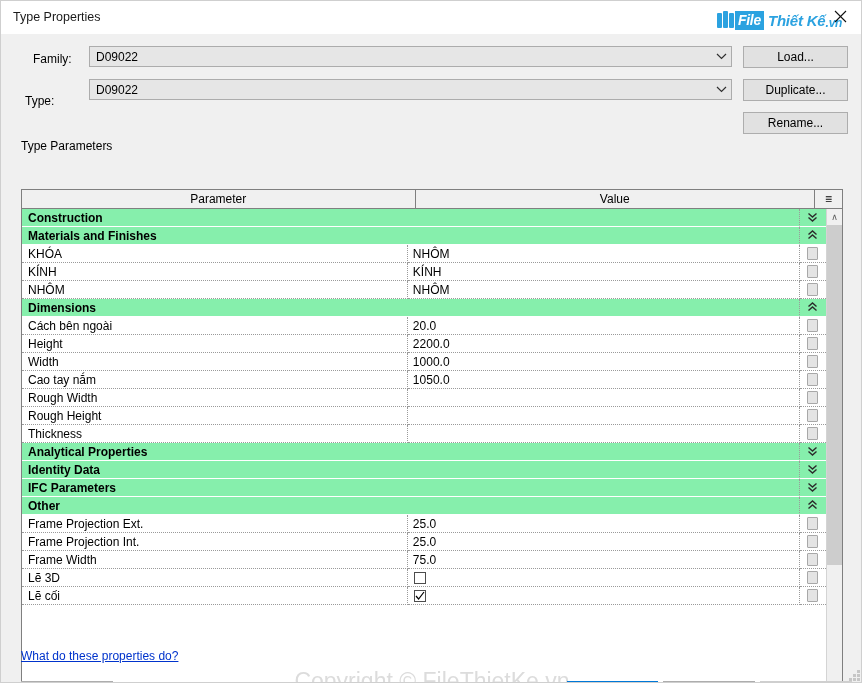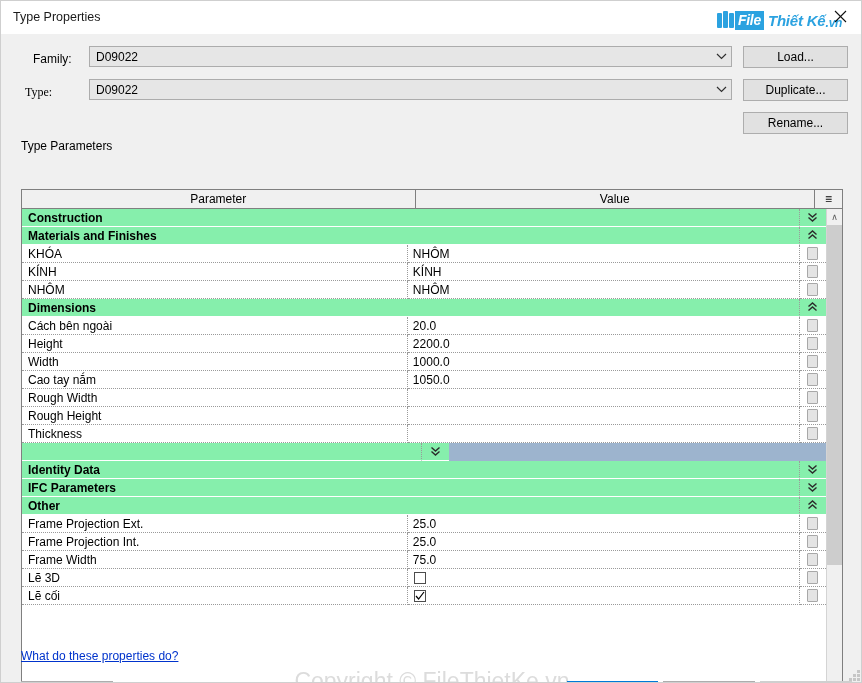--- a/index.html
+++ b/index.html
@@ -460,21 +460,21 @@
     <div class="field-label" style="left:24px; top:18px;margin-left:8px;">Family:</div>
     <div class="combo" style="left:88px; top:12px; width:643px;">
       <span class="combo-value">D09022</span>
       <span class="combo-arrow">
         <svg width="11" height="7" viewBox="0 0 11 7">
           <polyline points="1,1 5.5,5.5 10,1" fill="none" stroke="#303030" stroke-width="1.2"></polyline>
         </svg>
       </span>
     </div>
 
-    <div class="field-label" style="left:24px; top:51px;font-family:Liberation Serif, serif;">Type:</div>
+    <div class="field-label" style="left:24px; top:60px;">Type:</div>
     <div class="combo" style="left:88px; top:45px; width:643px;">
       <span class="combo-value">D09022</span>
       <span class="combo-arrow">
         <svg width="11" height="7" viewBox="0 0 11 7">
           <polyline points="1,1 5.5,5.5 10,1" fill="none" stroke="#303030" stroke-width="1.2"></polyline>
         </svg>
       </span>
     </div>
 
     <div class="btn side-btn" style="left:742px; top:12px;">Load...</div>
@@ -586,20 +586,21 @@
               </div>
             </div>
             <div class="row">
               <div class="c-param">Thickness</div>
               <div class="c-value"></div>
               <div class="c-opt">
                 <span class="lock-btn"></span>
               </div>
             </div>
             <div class="row group">
+              <div class="c-param">Analytical Properties</div>
               <div class="c-value"></div>
               <div class="c-opt">
                 <span class="chev"><svg width="11" height="10" viewBox="0 0 11 10">
                     <polyline points="1.5,1.5 5.5,5 9.5,1.5" fill="none" stroke="#2b2b2b" stroke-width="1.4"></polyline>
                     <polyline points="1.5,5.5 5.5,9 9.5,5.5" fill="none" stroke="#2b2b2b" stroke-width="1.4"></polyline>
                   </svg></span>
               </div>
             </div>
             <div class="row group">
               <div class="c-param">Identity Data</div>

